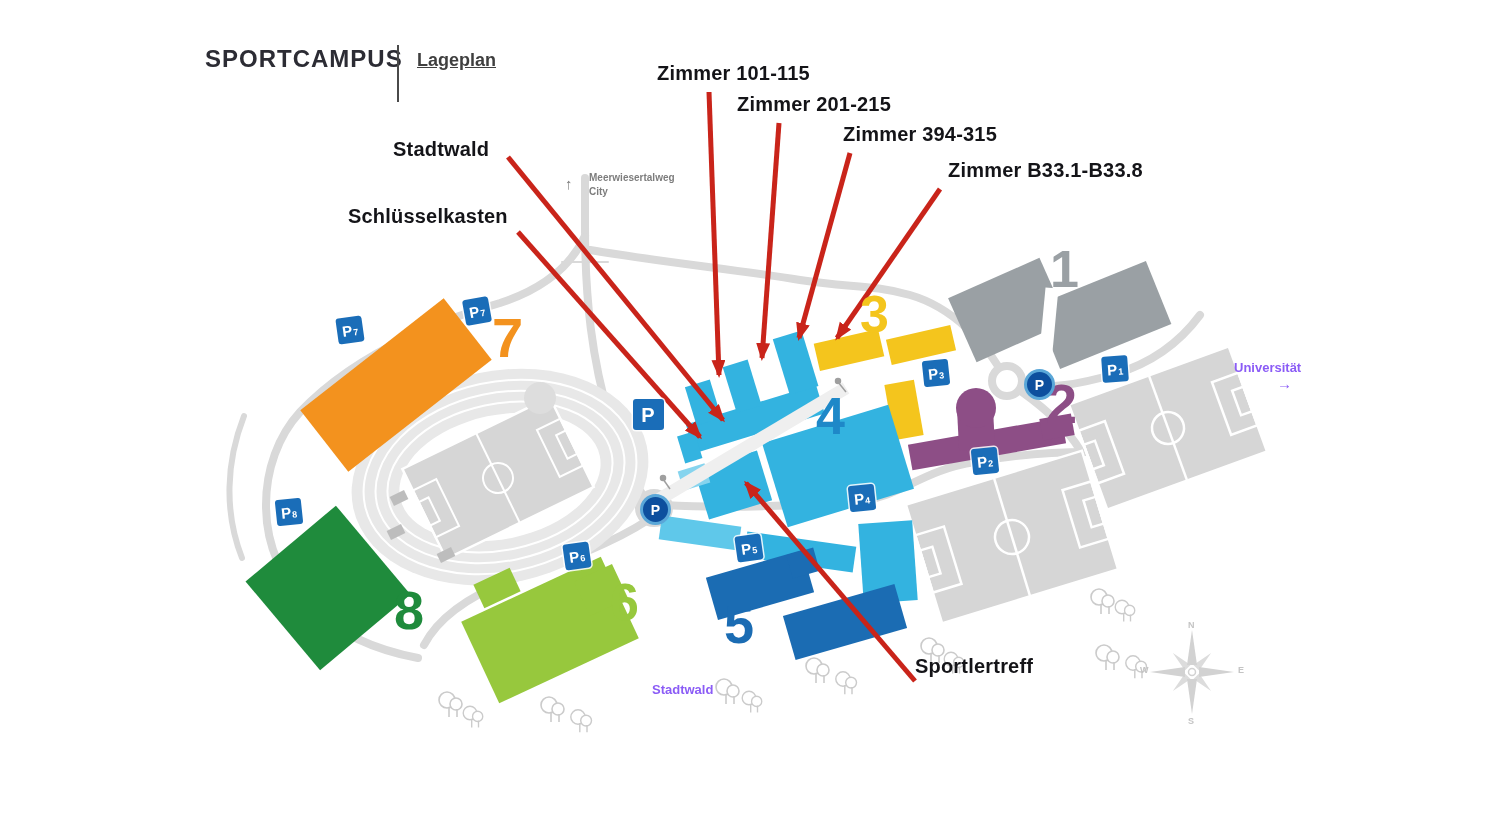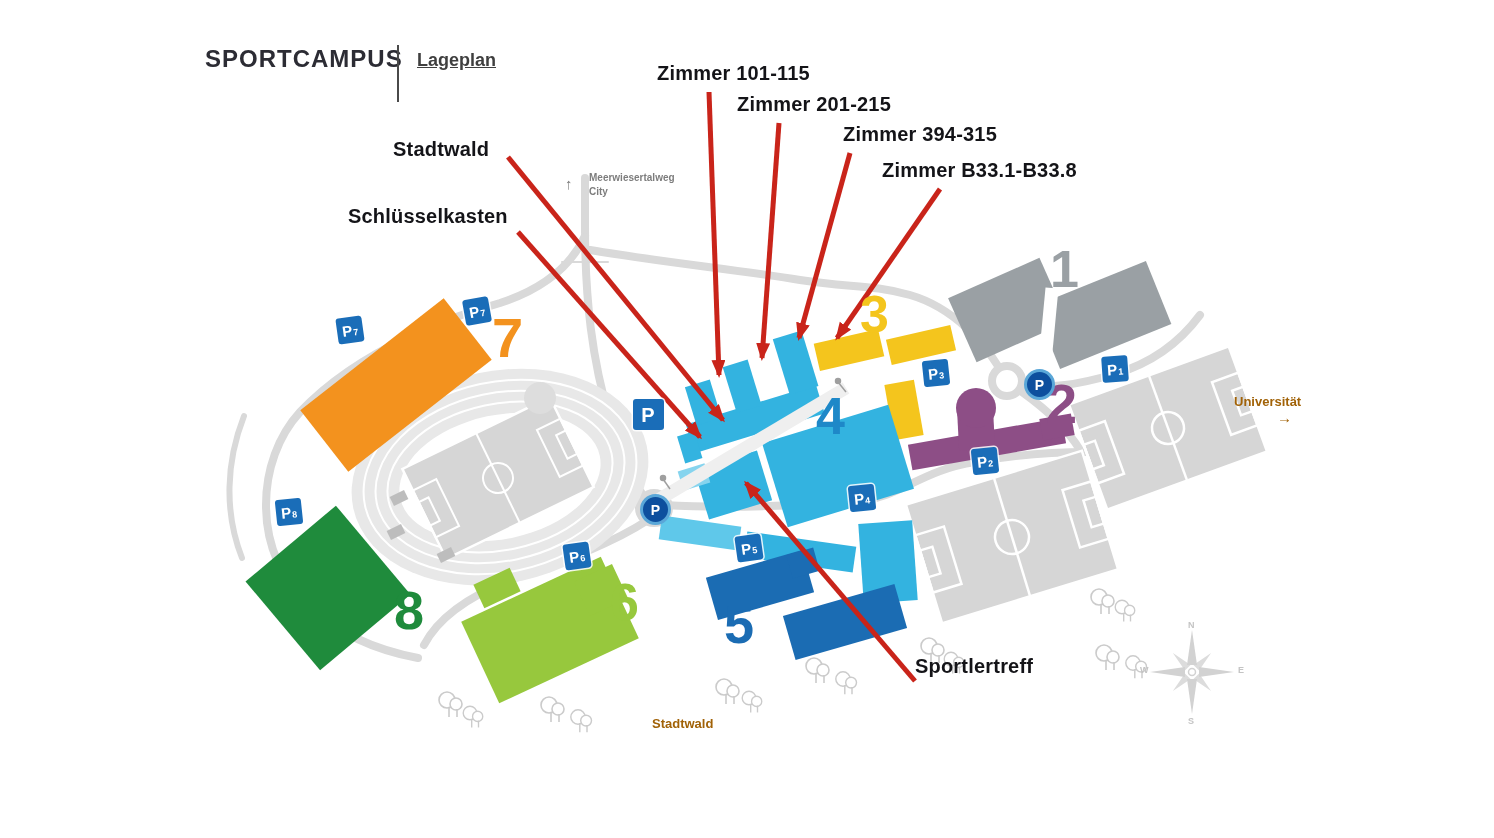--- a/index.html
+++ b/index.html
@@ -27,21 +27,21 @@
   .pbadge .psub{font-size:9px;font-weight:800;line-height:1;margin-top:6px;margin-left:1px;}
   .pbig{width:31px;height:31px;}
   .pbig .pmain{font-size:20px;}
   .pcircle{position:absolute;width:31px;height:31px;border-radius:50%;background:#0d4f9e;
            border:3px solid #5aa7d8;box-sizing:border-box;display:flex;align-items:center;
            justify-content:center;color:#fff;font-size:14px;font-weight:800;}
 
   
   .dirlabel{position:absolute;font-weight:700;white-space:nowrap;}
   .street{font-size:10px;color:#7d7d7d;line-height:1.2;}
-  .darklabel{font-size:13px;color:#a16207;margin-top:34px;}
+  .darklabel{font-size:13px;color:#8b5cf6;}
   .cletter{position:absolute;font-size:9px;font-weight:700;color:#c4c4c4;}
 </style>
 </head>
 <body>
 
 <div id="stage">
 
   <svg id="map-svg" width="1494" height="838" viewBox="0 0 1494 838">
     <defs>
       <marker id="arrw" markerUnits="userSpaceOnUse" markerWidth="20" markerHeight="16" refX="15" refY="7" orient="auto">
@@ -234,21 +234,21 @@
 
   <div class="brand">
     <div><span>SPORTCAMPUS</span></div>
   </div>
   <div class="brand-divider"></div>
   <div class="page-title">Lageplan</div>
 
   <div class="ann" style="left:657px;top:62px">Zimmer 101-115</div>
   <div class="ann" style="left:737px;top:93px">Zimmer 201-215</div>
   <div class="ann" style="left:843px;top:123px">Zimmer 394-315</div>
-  <div class="ann" style="left:882px;top:159px">Zimmer B33.1-B33.8</div>
+  <div class="ann" style="left:948px;top:159px">Zimmer B33.1-B33.8</div>
   <div class="ann" style="left:393px;top:138px">Stadtwald</div>
   <div class="ann" style="left:348px;top:205px">Schlüsselkasten</div>
   <div class="ann" style="left:915px;top:655px">Sportlertreff</div>
 
   <div class="bnum" style="left: 1050px; top: 243px; font-size: 52px; color: rgb(154, 160, 164);">1</div>
   <div class="bnum" style="left: 1046px; top: 376px; font-size: 56px; color: rgb(141, 78, 134);">2</div>
   <div class="bnum" style="left: 860px; top: 288px; font-size: 52px; color: rgb(244, 197, 29);">3</div>
   <div class="bnum" style="left: 816px; top: 390px; font-size: 52px; color: rgb(30, 136, 200);">4</div>
   <div class="bnum" style="left: 724px; top: 597px; font-size: 54px; color: rgb(27, 108, 179);">5</div>
   <div class="bnum" style="left: 610px; top: 576px; font-size: 52px; color: rgb(151, 200, 61);">6</div>

